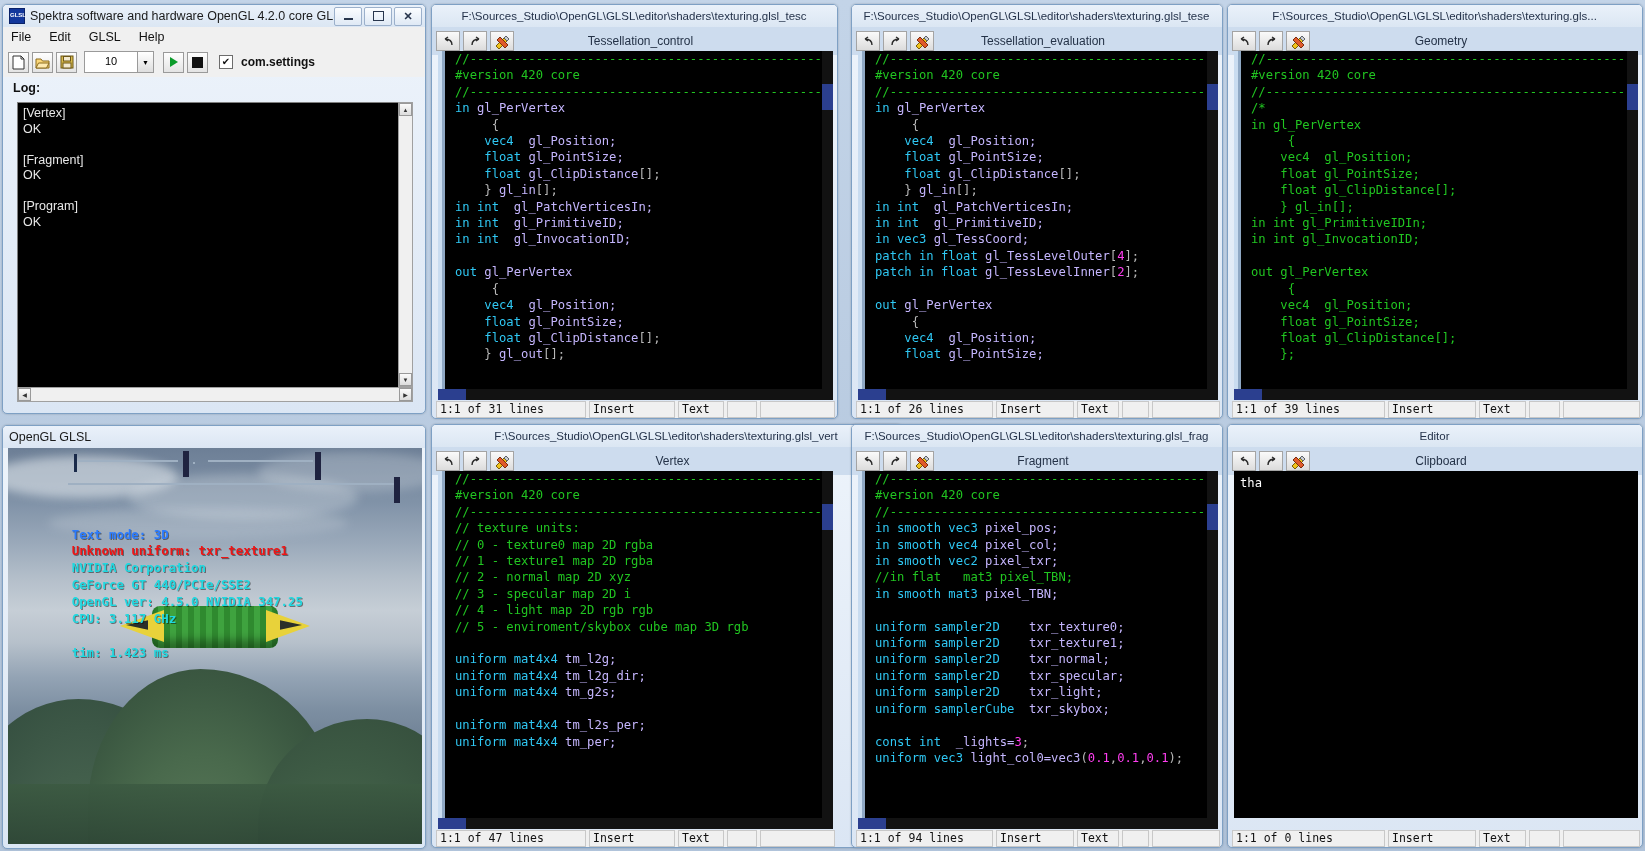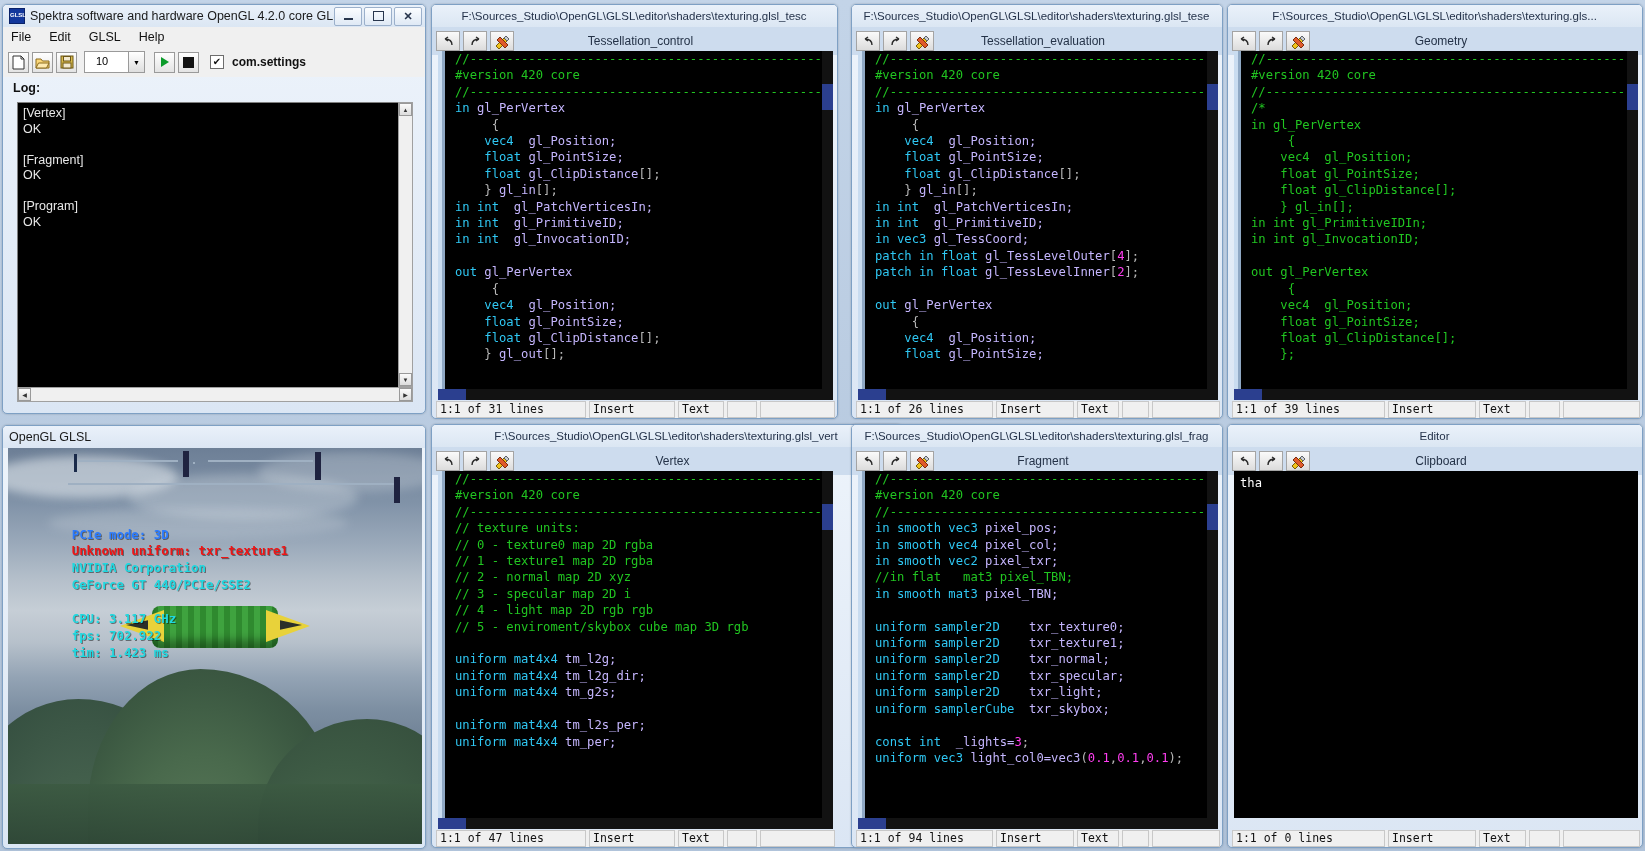--- a/index.html
+++ b/index.html
@@ -27,21 +27,21 @@
   .wbtn.max .g{width:9px;height:8px;border:1.5px solid #28364d;}
   .wbtn.close{font-size:11px;font-weight:bold;}
 
   
   .menubar{height:20px;display:flex;align-items:center;padding-left:8px;gap:18px;background:#f0f0f0;}
   .menubar span{font-size:12.5px;color:#111;}
   .toolbar{height:26px;display:flex;align-items:center;gap:3px;padding:2px 5px;background:#f0f0f0;}
   .tbtn{width:21px;height:21px;border:1px solid #9a9a9a;background:linear-gradient(#fff,#e3e3e3);
         display:flex;align-items:center;justify-content:center;box-sizing:border-box;}
   .spin{display:flex;height:20px;border:1px solid #9a9a9a;background:#fff;align-items:stretch;margin-left:4px;}
-  .spin .val{width:32px;font-size:11px;line-height:18px;padding-left:11px;color:#000;}
+  .spin .val{width:32px;font-size:11px;line-height:18px;padding-left:20px;color:#000;}
   .spin .arw{width:15px;border-left:1px solid #9a9a9a;background:linear-gradient(#fff,#dedede);
              display:flex;align-items:center;justify-content:center;font-size:7px;color:#000;}
   .chk{width:12px;height:12px;border:1px solid #6d6d6d;background:#fff;display:flex;
        align-items:center;justify-content:center;font-size:10px;color:#111;margin-left:8px;line-height:1;}
   .chk-label{font-size:12px;font-weight:bold;color:#111;margin-left:5px;}
 
   .logLabel{font-size:12.5px;font-weight:bold;color:#111;padding:4px 0 2px 10px;}
   .logbox{position:absolute;background:#000;border:1px solid #7f7f7f;overflow:hidden;}
   .logtext{color:#e8e8e8;font-family:"Liberation Sans",sans-serif;font-size:12.5px;
            line-height:15.5px;padding:3px 0 0 5px;white-space:pre;}
@@ -222,36 +222,36 @@
              background:#e8d23a;clip-path:polygon(0 50%,100% 0,100% 100%);"></div>
         <div style="position:absolute;left:6px;top:21px;width:22px;height:12px;background:#2b2f2a;
              clip-path:polygon(0 50%,100% 10%,100% 90%);"></div>
         <div style="position:absolute;left:146px;top:12px;width:44px;height:32px;
              background:#e8d23a;clip-path:polygon(100% 50%,0 0,0 100%);"></div>
         <div style="position:absolute;left:160px;top:21px;width:22px;height:12px;background:#2b2f2a;
              clip-path:polygon(100% 50%,0 10%,0 90%);"></div>
       </div>
 
       <div class="overlay" style="top:62px;">
-        <span class="ov-blue">PCIe mode: 3D</span>
+        <span class="ov-blue">Text mode: 3D</span>
       </div>
       <div class="overlay" style="top:78px;">
         <span class="ov-red">Unknown uniform: txr_texture1</span>
       </div>
       <div class="overlay" style="top:95px;text-align:center;">
         <span class="ov-cyan">NVIDIA Corporation</span>
       </div>
       <div class="overlay" style="top:112px;">
         <span class="ov-cyan">GeForce GT 440/PCIe/SSE2</span>
       </div>
+      <div class="overlay" style="top:129px;">
+        <span class="ov-cyan">OpenGL ver: 4.5.0 NVIDIA 347.25</span>
+      </div>
       <div class="overlay" style="top:146px;">
         <span class="ov-cyan">CPU: 3.117 GHz</span>
-      </div>
-      <div class="overlay" style="top:163px;">
-        <span class="ov-cyan">fps: 702.922</span>
       </div>
       <div class="overlay" style="top:180px;">
         <span class="ov-cyan">tim: 1.423 ms</span>
       </div>
     </div>
   </div>
 
   <div id="editor-host">
       <div class="win win-outer" style="left: 431px; top: 4px; width: 407px; height: 415px;">
     <div class="titlebar">

